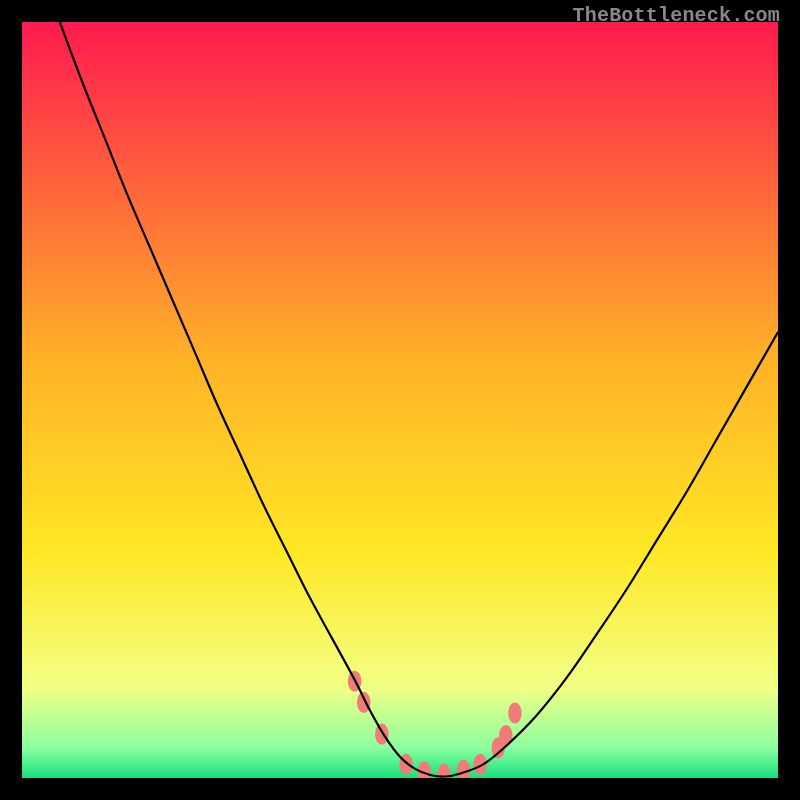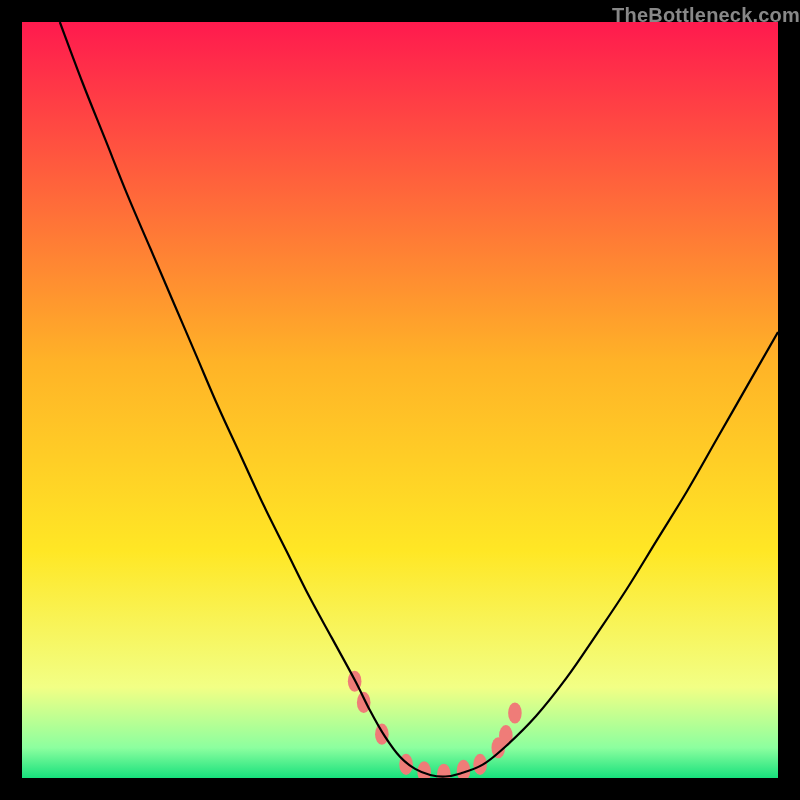--- a/index.html
+++ b/index.html
@@ -37,22 +37,22 @@
     position: absolute;
     left: 0;
     top: 0;
     width: 756px;
     height: 756px;
     overflow: visible;
   }
   .watermark {
     position: absolute;
     top: 4px;
-    right: 0;
-    font-family: Liberation Sans, sans-serif;
+    right: 20px;
+    font-family: Liberation Mono, monospace;
     font-size: 20px;
     font-weight: bold;
     color: #888;
     letter-spacing: 0.2px;
   }
 </style>
 </head>
 <body>
 
 <div class="frame">

